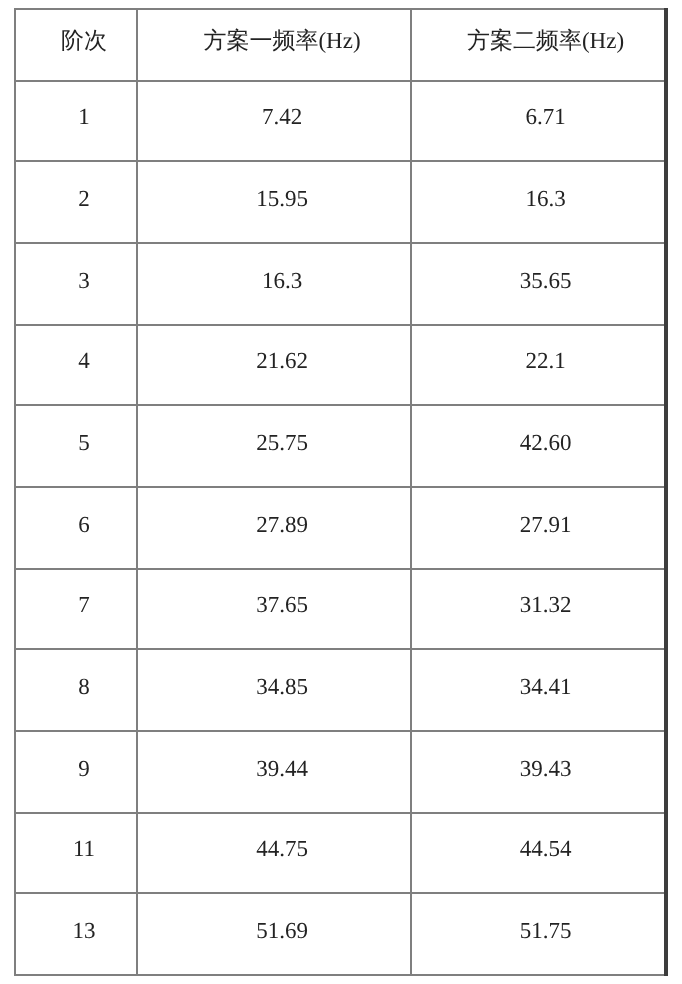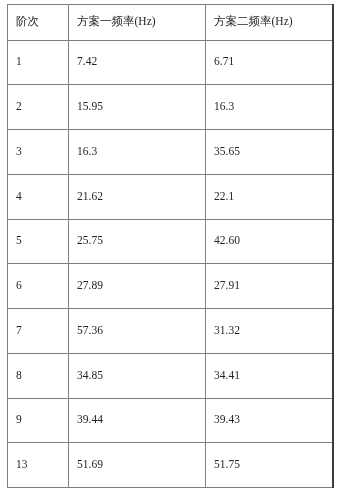--- a/index.html
+++ b/index.html
@@ -29,21 +29,21 @@
     background: #ffffff;
   }
   table.freq-table col.c-order  { width: 61px; }
   table.freq-table col.c-plan1  { width: 137px; }
   table.freq-table col.c-plan2  { width: 127px; }
 
   table.freq-table th,
   table.freq-table td {
     border: 1px solid #7f7f7f;
     padding: 0 0 0 8px;
-    text-align: left;
+    text-align: center;
     vertical-align: middle;
     font-weight: normal;
     font-size: 11.5px;
     line-height: 1.2;
     height: 34.5px;
     color: #232323;
     background: #ffffff;
     white-space: nowrap;
     overflow: hidden;
   }
@@ -102,33 +102,38 @@
         <td>25.75</td>
         <td>42.60</td>
       </tr>
       <tr>
         <td>6</td>
         <td>27.89</td>
         <td>27.91</td>
       </tr>
       <tr>
         <td>7</td>
-        <td>57.36</td>
+        <td>37.65</td>
         <td>31.32</td>
       </tr>
       <tr>
         <td>8</td>
         <td>34.85</td>
         <td>34.41</td>
       </tr>
       <tr>
         <td>9</td>
         <td>39.44</td>
         <td>39.43</td>
       </tr>
       <tr>
+        <td>11</td>
+        <td>44.75</td>
+        <td>44.54</td>
+      </tr>
+      <tr>
         <td>13</td>
         <td>51.69</td>
         <td>51.75</td>
       </tr>
     </tbody>
   </table>
 </div>
 
 </body></html>

